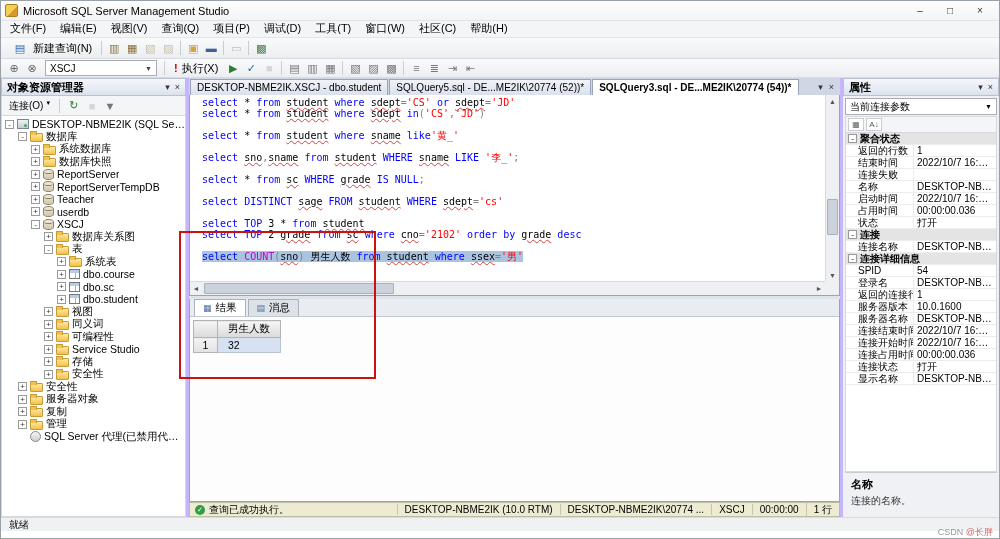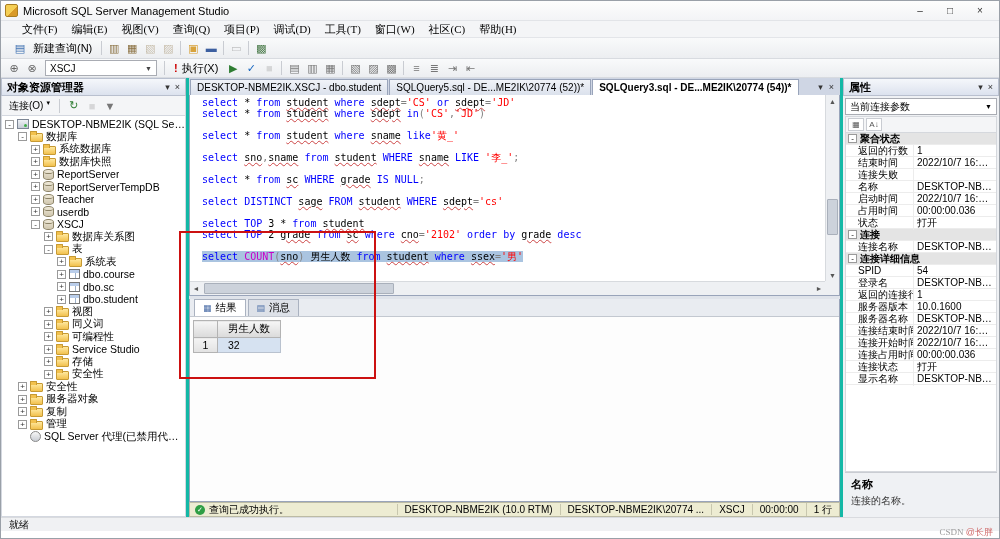--- a/index.html
+++ b/index.html
@@ -7,37 +7,37 @@
   .window { position:relative; width:1000px; height:539px; font-family:"Liberation Sans","DejaVu Sans",sans-serif; font-size:11px; color:#000; background:#fff; border:1px solid #9aa0a8; overflow:hidden; }
 
   
   .titlebar { height:20px; display:flex; align-items:center; padding:0 4px; background:linear-gradient(#fdfdfd,#f3f4f6); border-bottom:1px solid #e2e4e8; }
   .app-icon { width:13px; height:13px; margin-right:5px; background:linear-gradient(135deg,#f5cf55 0 55%,#d99a28 55% 100%); border:1px solid #a97d20; border-radius:2px; flex:none; }
   .title-text { font-size:11px; }
   .win-controls { margin-left:auto; display:flex; }
   .win-btn { width:30px; height:16px; display:flex; align-items:center; justify-content:center; font-size:10px; color:#333; }
 
   
-  .menubar { height:17px; display:flex; align-items:flex-start; background:#f4f5f7; border-bottom:1px solid #e3e5e9; padding-left:14px;font-family:Liberation Serif, serif; }
+  .menubar { height:17px; display:flex; align-items:flex-end; background:#f4f5f7; border-bottom:1px solid #e3e5e9; padding-left:2px; }
   .menu-item { padding:1px 7px; white-space:nowrap; }
 
   
   .toolbar { display:flex; align-items:center; background:linear-gradient(#f9fafb,#eceef1); border-bottom:1px solid #d8dbe0; padding:0 4px; }
   .toolbar.row1 { height:21px; }
   .toolbar.row2 { height:19px; }
   .tb-btn { display:flex; align-items:center; gap:4px; padding:1px 5px; border:1px solid transparent; border-radius:2px; white-space:nowrap; }
   .tb-icon { width:18px; height:16px; display:flex; align-items:center; justify-content:center; font-size:11px; flex:none; }
   .tb-icon.disabled { opacity:.4; }
   .tb-sep { width:1px; height:14px; background:#c9ccd2; margin:0 3px; flex:none; }
   .combo { display:flex; align-items:center; width:112px; height:16px; background:#fff; border:1px solid #a9acb3; margin:0 4px; padding:0 4px; font-size:10px; }
   .combo .arrow { margin-left:auto; font-size:7px; color:#444; }
   .excl { color:#c00; font-weight:bold; }
 
   
-  .main { position:absolute; top:77px; left:0; width:998px; height:439px; display:flex; background:#14b8a6; column-gap:3px; }
+  .main { position:absolute; top:77px; left:0; width:998px; height:439px; display:flex; background:#c4b5fd; column-gap:3px; }
 
   
   .objexp { width:185px; display:flex; flex-direction:column; background:#fff; flex:none; }
   .panel-header { height:18px; display:flex; align-items:center; padding:0 5px; background:linear-gradient(#f5f7fb,#dce2ee); border:1px solid #b9c0cf; font-weight:bold; font-size:11px; flex:none; }
   .ph-btns { margin-left:auto; display:flex; gap:5px; font-size:9px; color:#333; font-weight:normal; }
   .objexp-toolbar { height:20px; display:flex; align-items:center; border:1px solid #d4d8e0; border-top:none; padding:0 3px; background:#f4f5f7; gap:2px; flex:none; font-size:10px; }
   .connect-btn { display:flex; align-items:flex-start; gap:3px; padding:1px 4px; }
   .tree { flex:1; overflow:hidden; background:#fff; border:1px solid #d4d8e0; border-top:none; padding-top:2px; }
   .tree-row { display:flex; align-items:center; height:12.5px; white-space:nowrap; overflow:hidden; font-size:10.5px; }
   .expander { width:9px; height:9px; border:1px solid #9a9a9a; background:#fff; font-size:8px; line-height:7px; text-align:center; color:#333; margin-right:3px; flex:none; }
@@ -117,21 +117,21 @@
   .props-footer { height:45px; background:#eff1f4; border-top:1px solid #c9ccd2; padding:4px 6px; margin:0 2px; flex:none; }
   .pf-name { font-weight:bold; font-size:11px; }
   .pf-desc { font-size:10px; color:#333; margin-top:2px; }
 
   
   .statusbar { position:absolute; left:0; width:998px; top:516px; height:14px; background:#f0f1f3; border-top:1px solid #d9dbdf; display:flex; align-items:center; font-size:10px; padding-left:8px; }
   .sb-right { margin-left:auto; display:flex; padding-right:110px; }
   .sb-seg { width:58px; }
   .bottom-strip { position:absolute; left:0; width:998px; top:530px; height:7px; background:#fff; }
   .watermark { position:absolute; right:6px; top:525px; font-size:9px; }
-  .wm-prefix { color:#9a9a9a;font-family:Liberation Serif, serif; }
+  .wm-prefix { color:#9a9a9a; }
   .wm-handle { color:#d06a6a; }
 
   
   .red-annotation { position:absolute; left:178px; top:230px; width:197px; height:148px; border:2px solid #cc1111; z-index:40; pointer-events:none; }
 </style>
 </head>
 <body>
 
 <div class="window">
 

